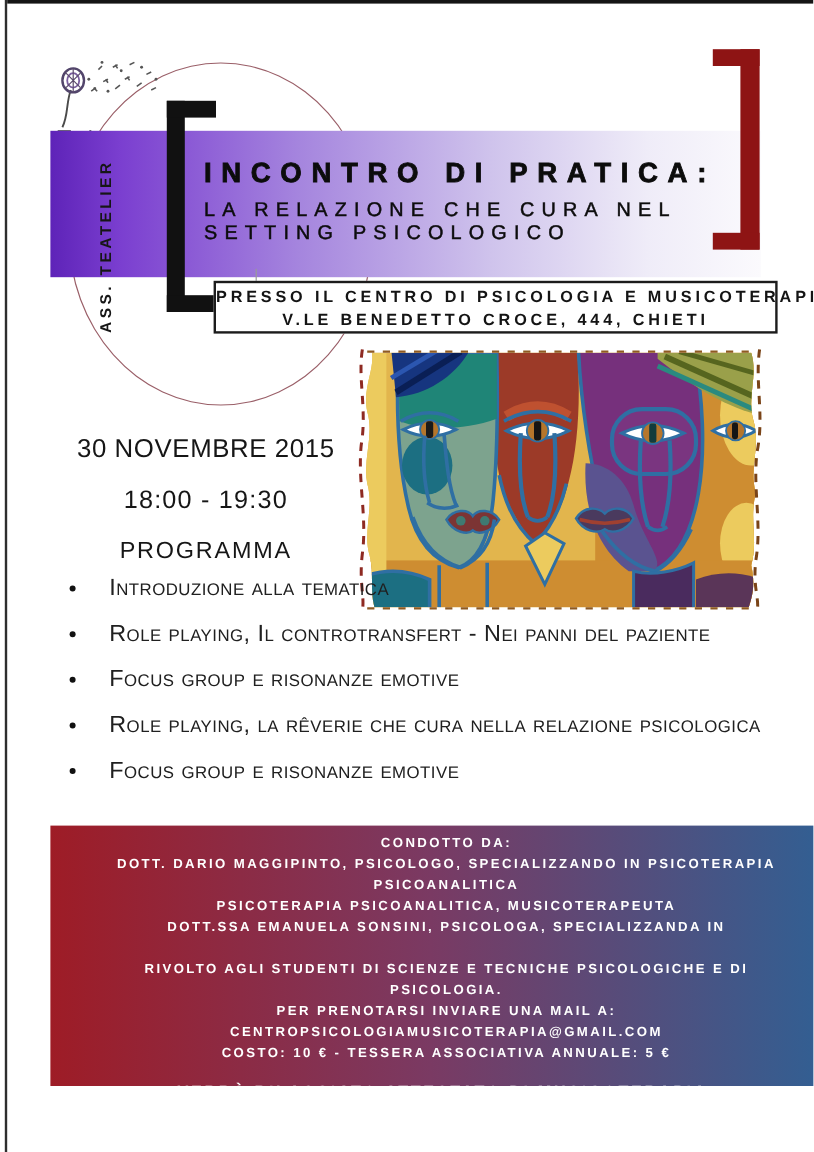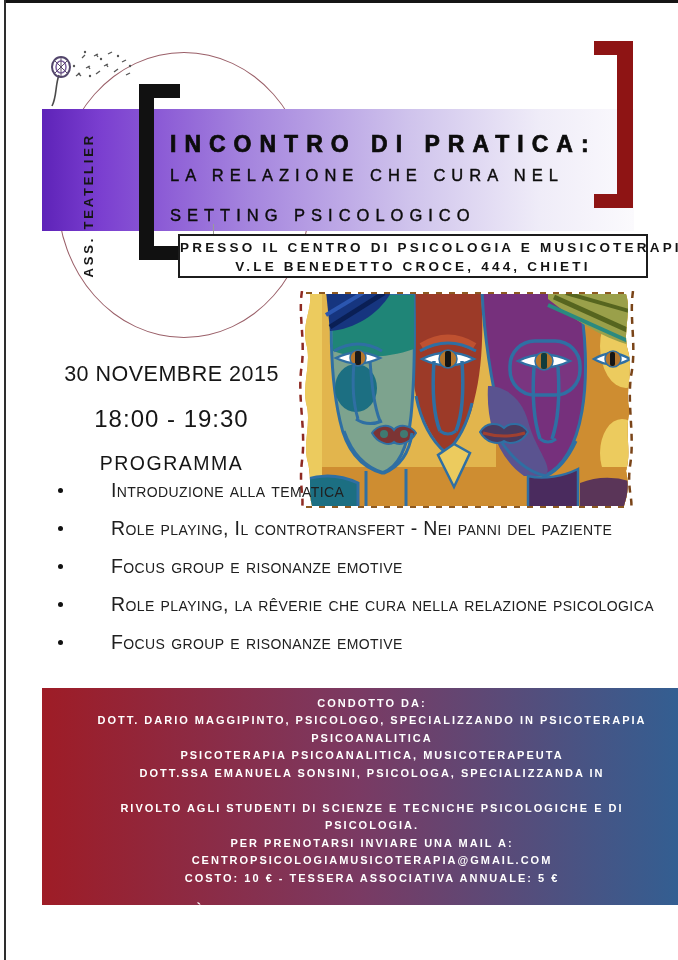--- a/index.html
+++ b/index.html
@@ -28,34 +28,34 @@
   
   .rbk{position:absolute;background:var(--bracket-red,#8e1414);}
   .rbk-bar{left:617px;top:41px;width:16px;height:167px;}
   .rbk-top{left:594px;top:41px;width:39px;height:14px;}
   .rbk-bot{left:594px;top:194px;width:39px;height:14px;}
   
   .title{position:absolute;left:170px;top:131px;color:#0c0c0c;}
   .title-main{font-size:23px;font-weight:700;letter-spacing:8px;-webkit-text-stroke:0.7px #0c0c0c;white-space:nowrap;}
   .title-sub{font-size:16.5px;font-weight:400;letter-spacing:6px;-webkit-text-stroke:0.4px #0c0c0c;white-space:nowrap;}
   .title-sub.s1{margin-top:8px;}
-  .title-sub.s2{margin-top:21px;}
+  .title-sub.s2{margin-top:0;}
   
   .connector{position:absolute;left:213px;top:224px;width:1px;height:16px;background:#9a9a9a;}
   .venue-box{position:absolute;left:178px;top:234px;width:470px;height:44px;background:#fff;
     border:2px solid #1c1c1c;box-sizing:border-box;text-align:center;padding-top:3px;color:#141414;}
   .venue-line{font-size:13.5px;font-weight:700;letter-spacing:3.2px;line-height:18.5px;white-space:nowrap;}
   
   .left-col{position:absolute;left:44px;top:362px;width:255px;text-align:center;color:#161616;}
   .date-line{font-size:21.5px;letter-spacing:.5px;}
-  .time-line{font-size:24px;letter-spacing:1px;margin-top:18px;}
+  .time-line{font-size:21px;letter-spacing:1px;margin-top:18px;}
   .program-label{font-size:19.5px;letter-spacing:1.5px;margin-top:19px;}
   
   .program-list{position:absolute;left:50px;top:471px;width:590px;list-style:none;margin:0;padding:0;}
-  .program-item{display:flex;align-items:center;height:38px;gap:20px;}
+  .program-item{display:flex;align-items:center;height:38px;}
   .bullet-dot{width:5px;height:5px;border-radius:50%;background:#111;margin:0 28px 0 8px;flex:0 0 auto;}
   .program-text{font-size:19.5px;font-variant:small-caps;letter-spacing:.4px;color:#202020;white-space:nowrap;}
   
   .artwork{position:absolute;left:296px;top:291px;width:342px;height:218px;}
   
   .footer{position:absolute;left:42px;top:688px;width:660px;height:217px;box-sizing:border-box;
     background:linear-gradient(90deg,var(--footer-red,#9e1c26) 0%,#7a3a63 48%,var(--footer-blue,#2e6195) 100%);
     text-align:center;padding-top:7px;}
   .footer-line{font-size:11px;font-weight:700;letter-spacing:2px;line-height:17.4px;color:#ffffff;white-space:nowrap;}
   .footer-group2{margin-top:18px;}

